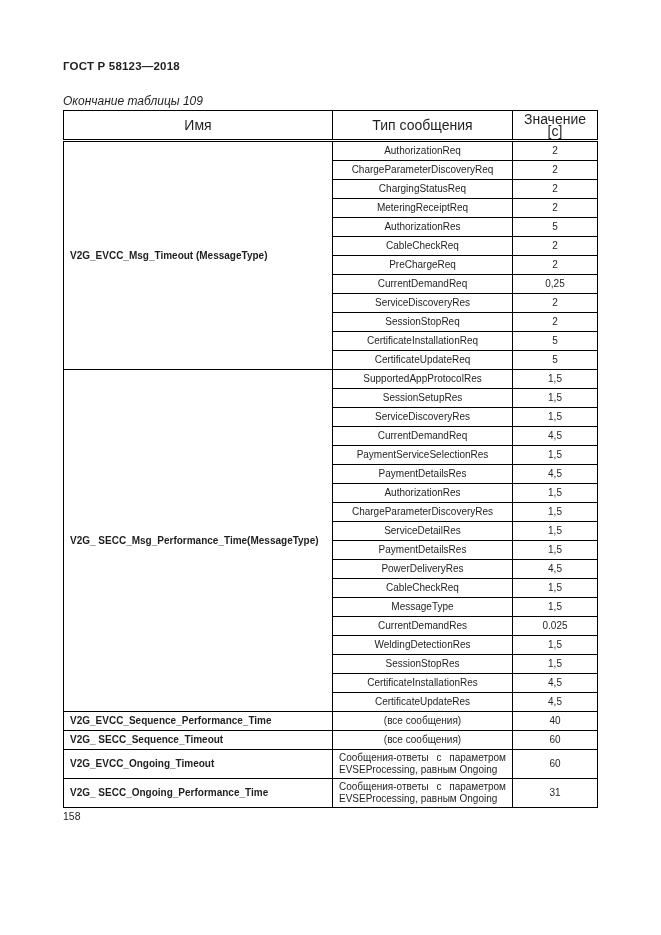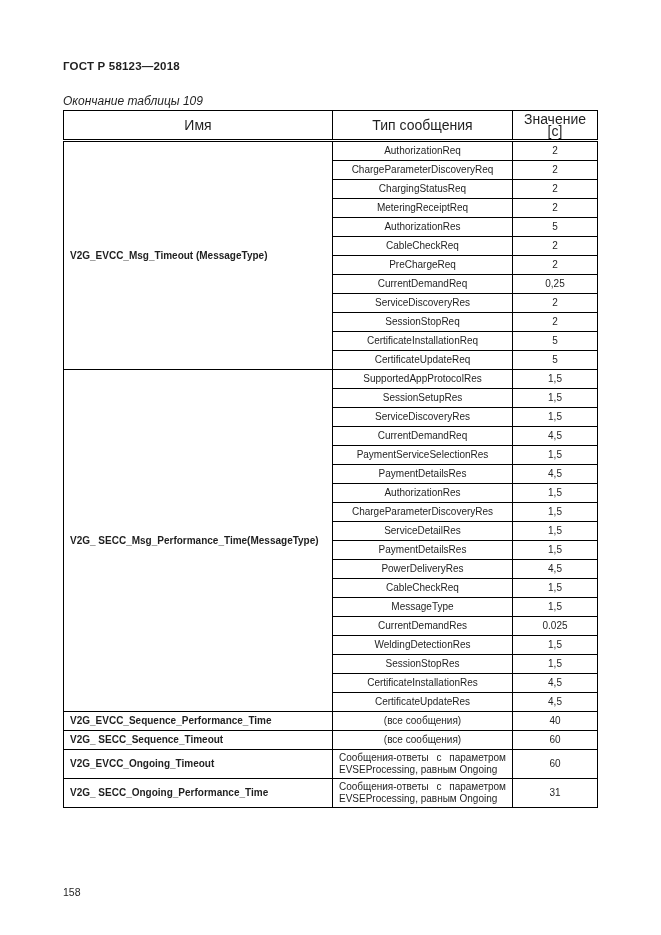--- a/index.html
+++ b/index.html
@@ -71,21 +71,21 @@
   .msg-table td.type-cell.justify {
     text-align: justify;
     margin-left: 48px;
   }
   .msg-table td.value-cell {
     text-align: center;
   }
   .page-number {
     position: absolute;
     left: 63px;
-    top: 886px;
+    top: 810px;
     font-size: 10.5px;
   }
 </style>
 </head>
 <body>
 
 <div class="page">
   <div class="doc-code">ГОСТ Р 58123—2018</div>
   <div class="table-caption">Окончание таблицы 109</div>
 

